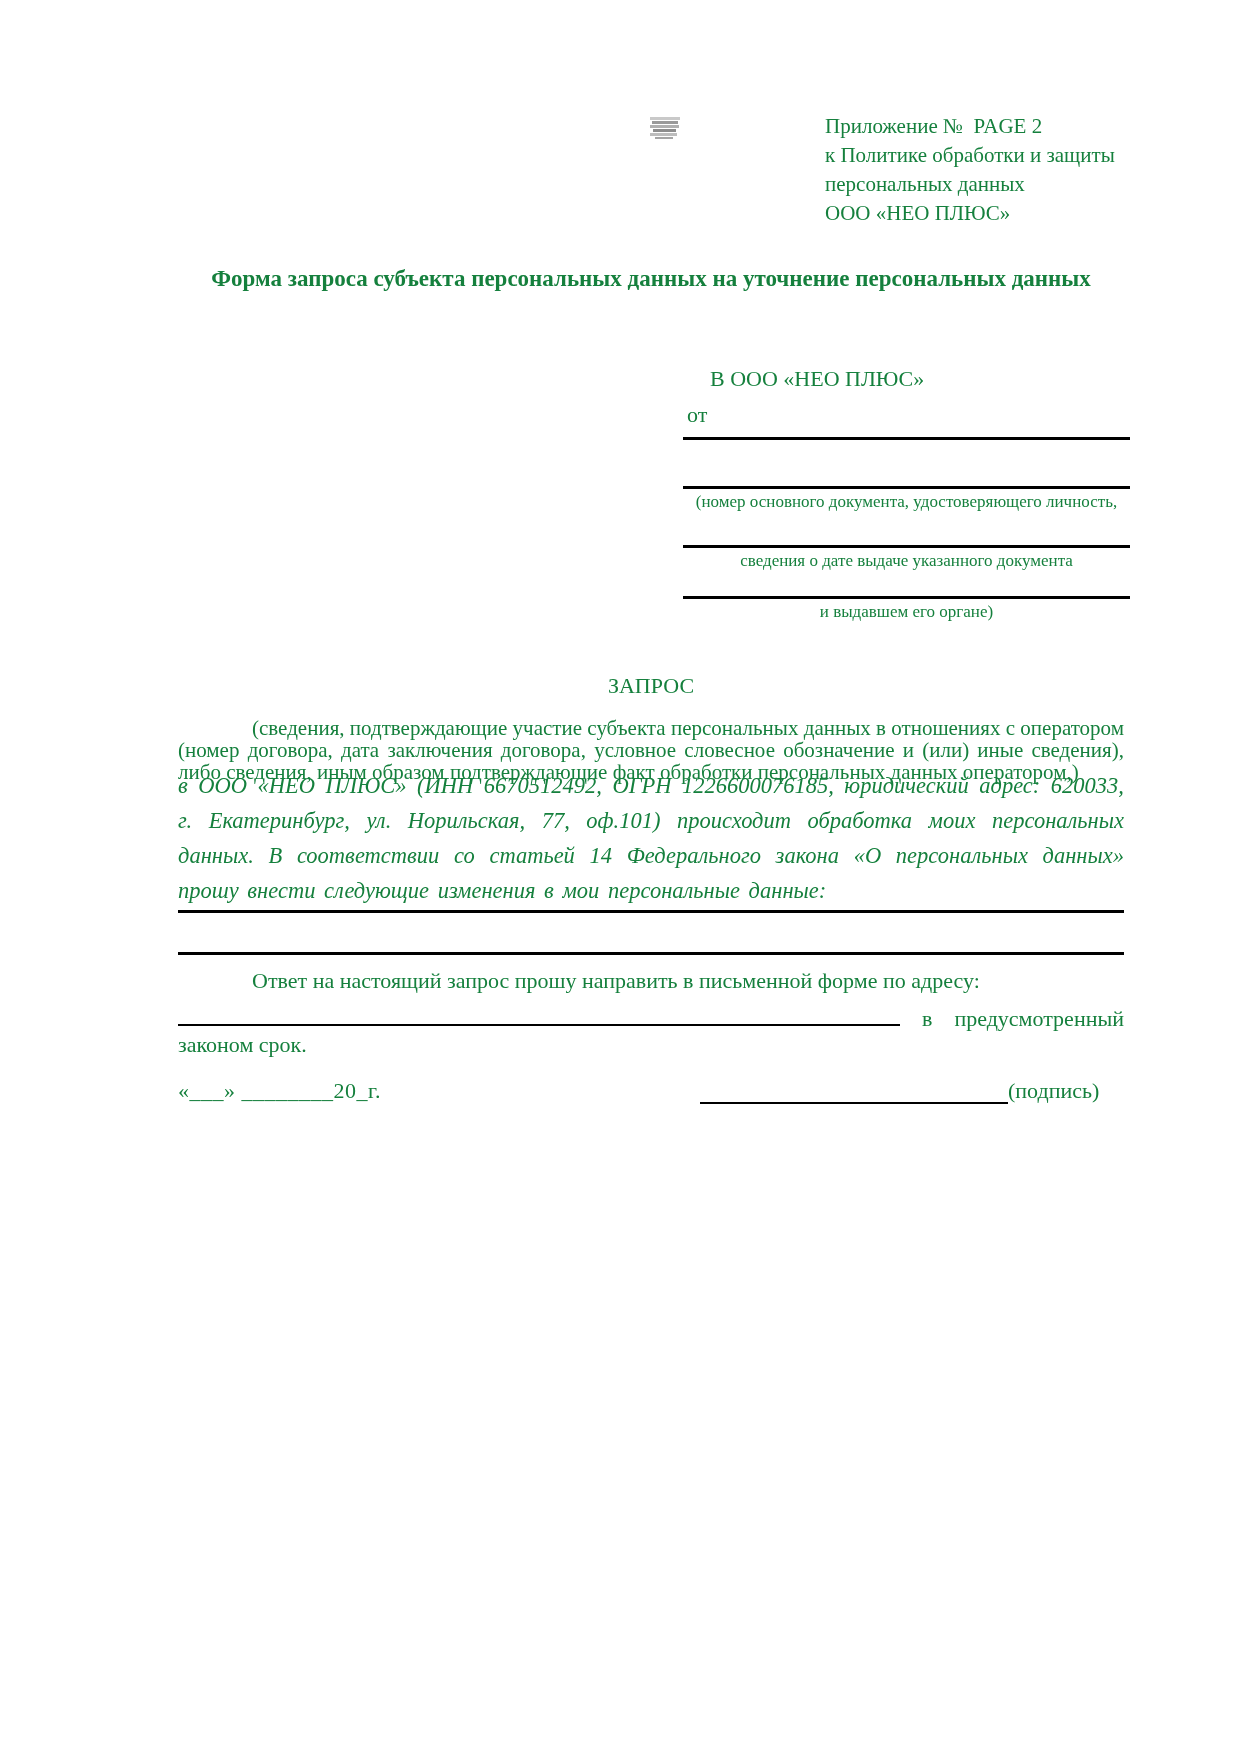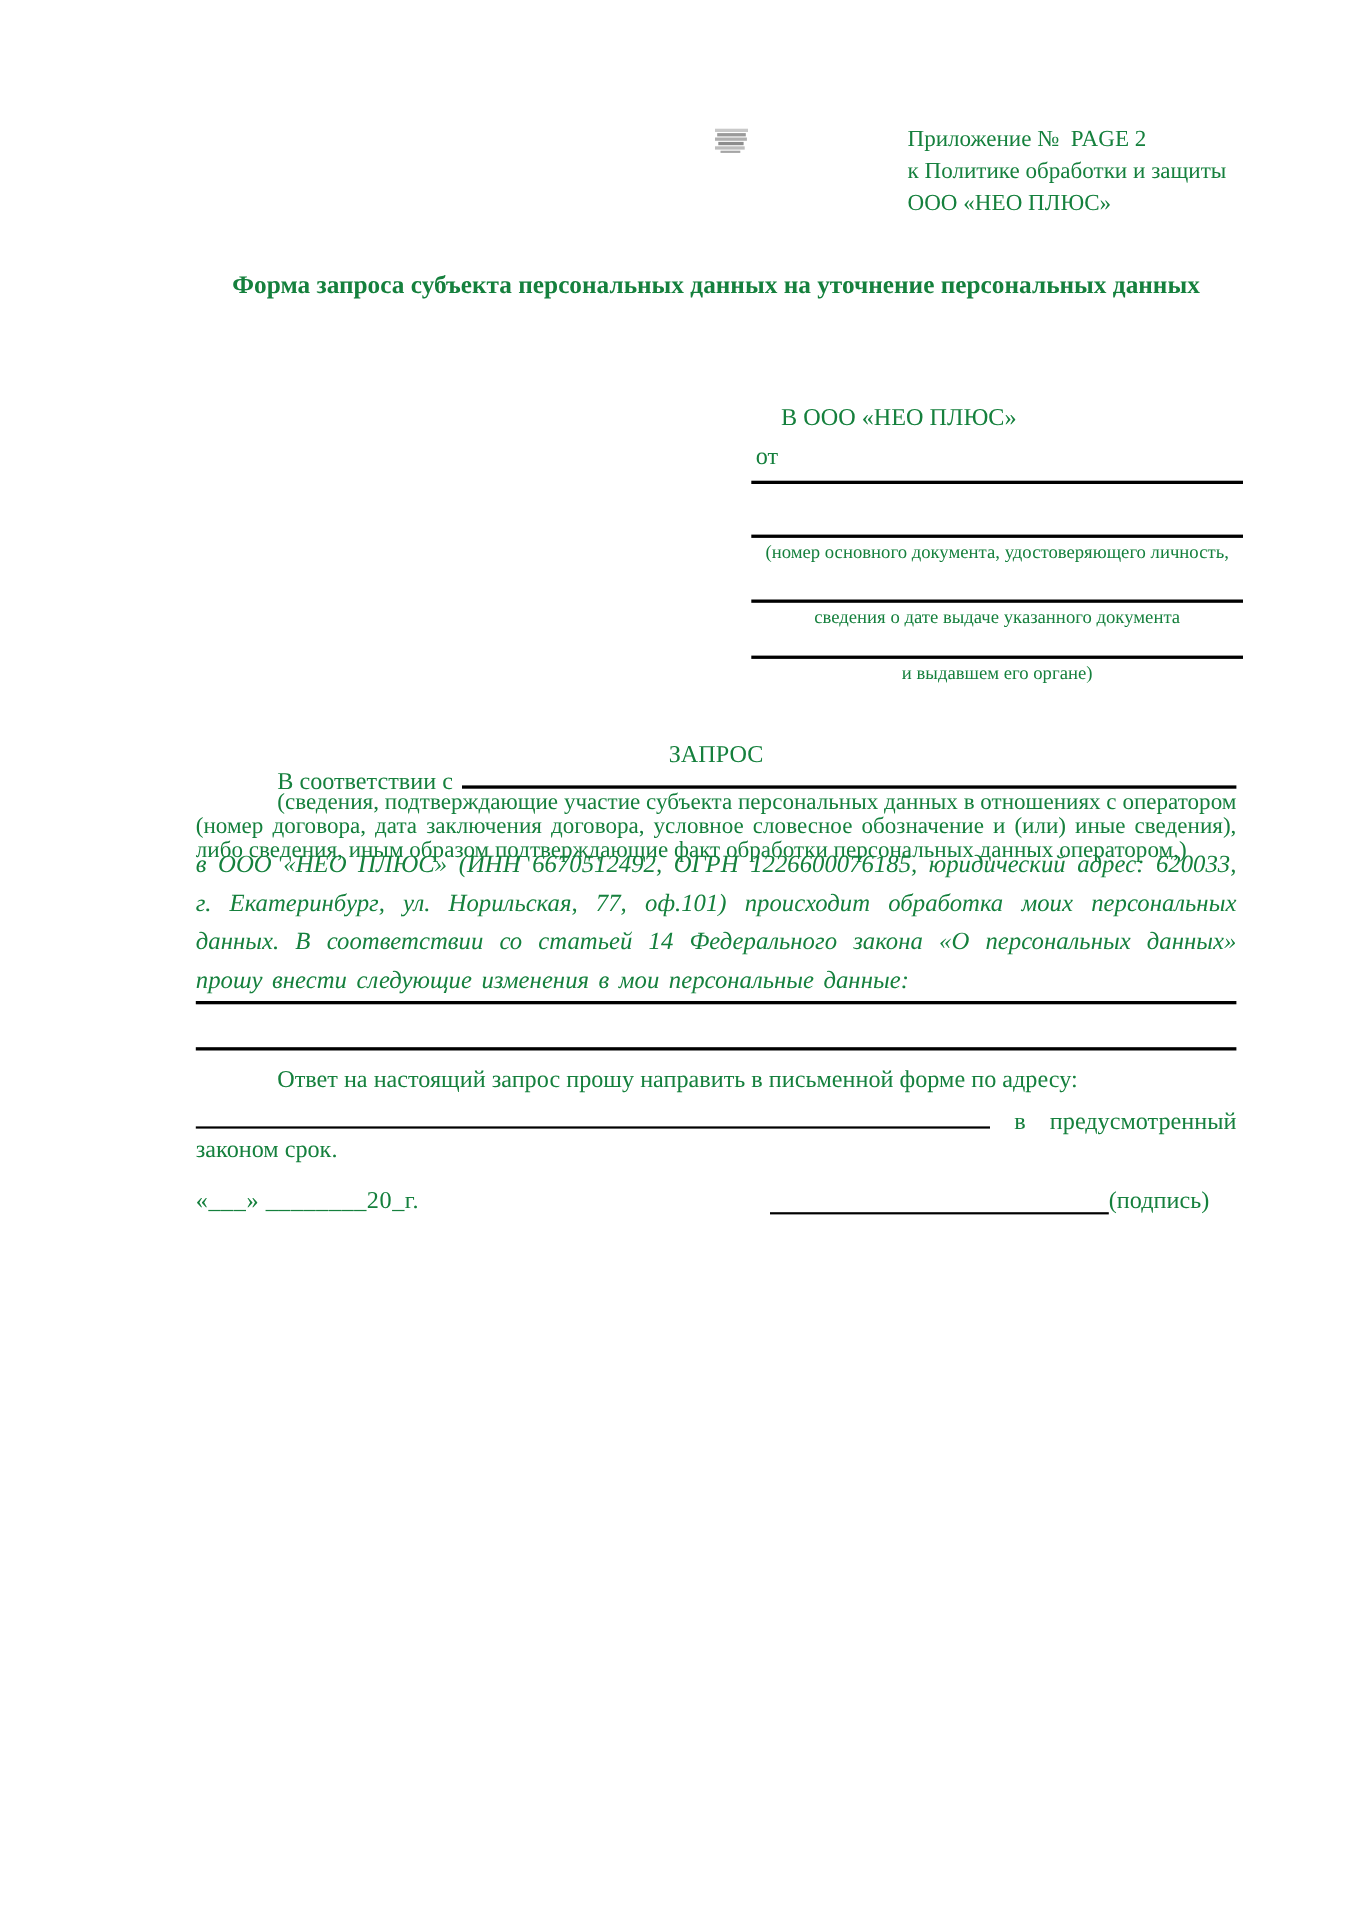--- a/index.html
+++ b/index.html
@@ -16,21 +16,21 @@
   .header{
     position:absolute;left:825px;top:112px;width:330px;
     font-size:21px;line-height:29px;
   }
   .header-line{white-space:pre;}
   
   .title{
     position:absolute;left:178px;top:240px;width:946px;
     text-align:center;font-weight:bold;font-size:23px;line-height:37px;
   }
-  .title-inner{display:inline-block;max-width:880px;}
+  .title-inner{display:inline-block;max-width:880px;margin-top:20px;}
   
   .to{position:absolute;left:663px;top:366px;font-size:22px;margin-left:47px;}
   .from{position:absolute;left:687px;top:402px;font-size:22px;}
   .fline{position:absolute;left:683px;width:447px;height:0;border-top:3px solid #000;}
   .fcap{
     position:absolute;left:683px;width:447px;
     text-align:center;font-size:17px;line-height:20px;white-space:nowrap;
   }
   .l1{top:437px;} .c1{top:443px;}
   .l2{top:486px;} .c2{top:492px;}
@@ -81,20 +81,21 @@
     <rect x="2" y="5" width="26" height="3" fill="#9a9a9a"></rect>
     <rect x="0" y="9" width="29" height="3" fill="#b0b0b0"></rect>
     <rect x="3" y="13" width="23" height="3" fill="#8d8d8d"></rect>
     <rect x="0" y="17" width="27" height="3" fill="#bdbdbd"></rect>
     <rect x="5" y="21" width="18" height="2" fill="#a5a5a5"></rect>
   </svg>
 
   <div class="header">
     <div class="header-line">Приложение №  PAGE 2</div>
     <div class="header-line">к Политике обработки и защиты</div>
+    <div class="header-line">персональных данных</div>
     <div class="header-line">ООО «НЕО ПЛЮС»</div>
   </div>
 
   <div class="title">
     <span class="title-inner">Форма запроса субъекта персональных данных на уточнение персональных данных</span>
   </div>
 
   <div class="to">В ООО «НЕО ПЛЮС»</div>
   <div class="from">от</div>
 
@@ -104,25 +105,20 @@
   <div class="fcap c2">(номер основного документа, удостоверяющего личность,</div>
 
   <div class="fline l3"></div>
   <div class="fcap c3">сведения о дате выдаче указанного документа</div>
 
   <div class="fline l4"></div>
   <div class="fcap c4">и выдавшем его органе)</div>
 
   <div class="zapros">ЗАПРОС</div>
 
-  <div class="intro-row">
-    <span class="intro-indent"></span>
-    <span class="intro-text">В соответствии с</span>
-    <span class="fill"></span>
-  </div>
 
   <div class="note">(сведения, подтверждающие участие субъекта персональных данных в отношениях с оператором (номер договора, дата заключения договора, условное словесное обозначение и (или) иные сведения), либо сведения, иным образом подтверждающие факт обработки персональных данных оператором,)</div>
 
   <div class="bodytext">в ООО «НЕО ПЛЮС» (ИНН 6670512492, ОГРН 1226600076185, юридический адрес: 620033, г. Екатеринбург, ул. Норильская, 77, оф.101) происходит обработка моих персональных данных. В соответствии со статьей 14 Федерального закона «О персональных данных» прошу внести следующие изменения в мои персональные данные:</div>
 
   <div class="blank b1"></div>
   <div class="blank b2"></div>
 
   <div class="resp1">Ответ на настоящий запрос прошу направить в письменной форме по адресу:</div>
 

